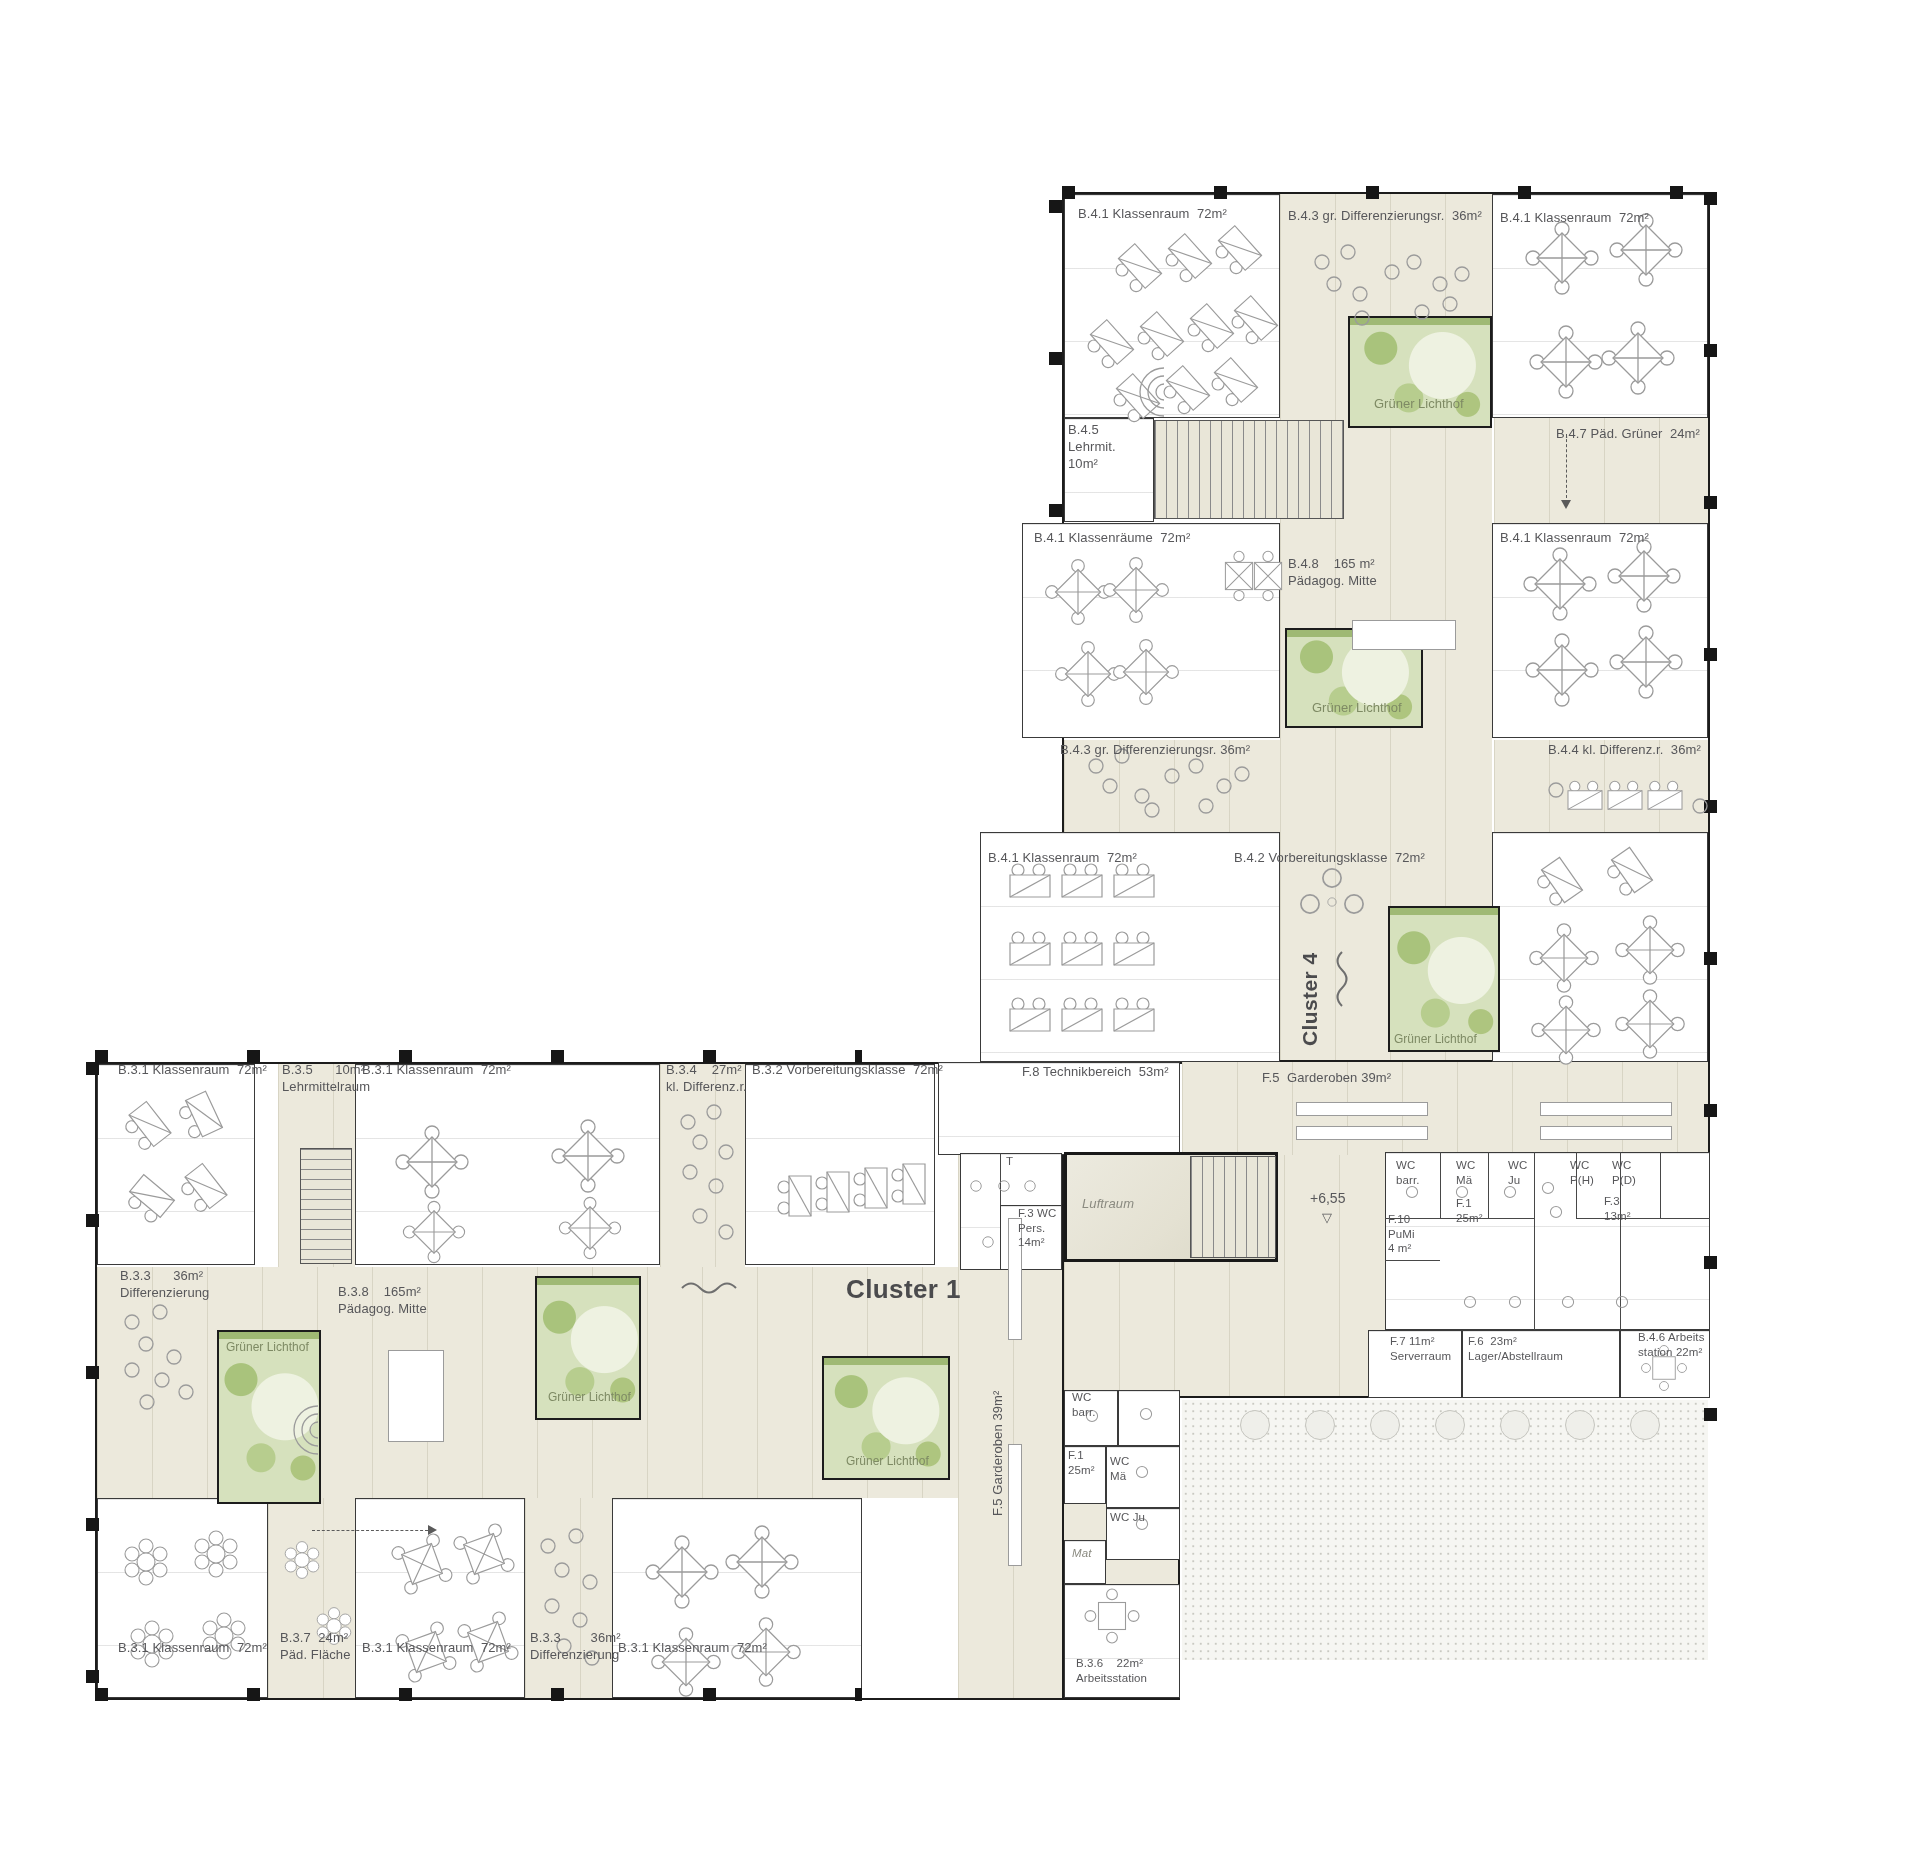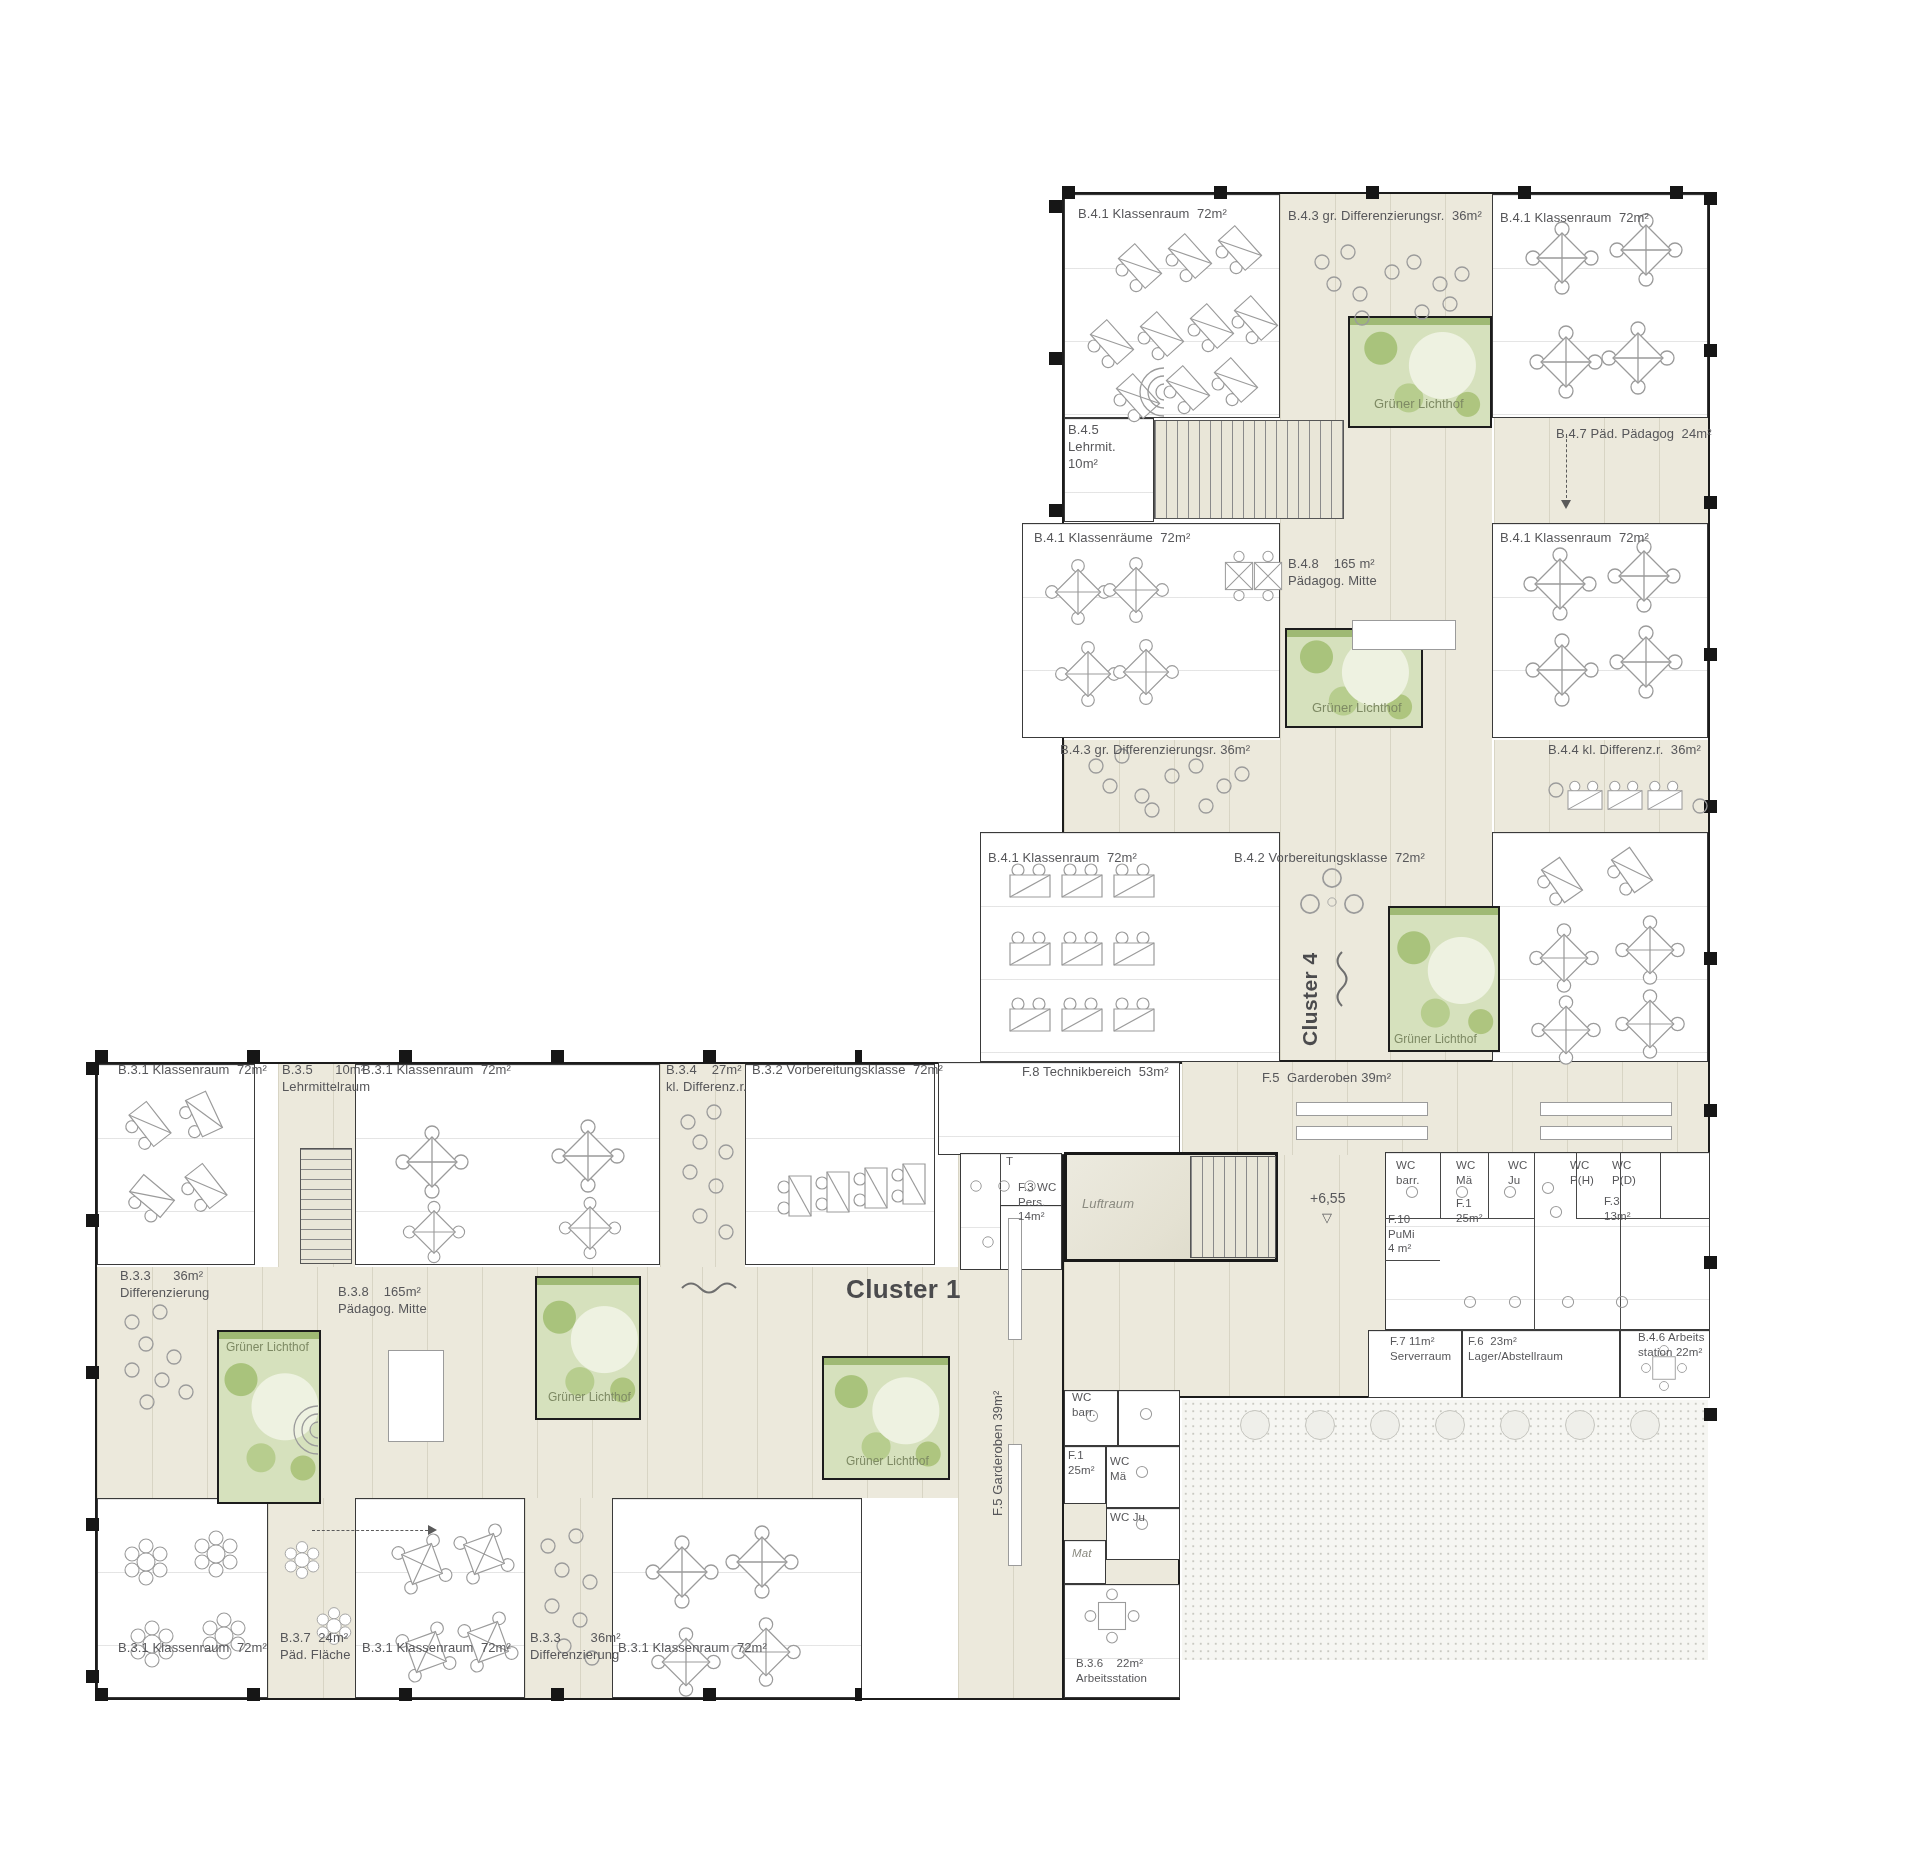--- a/index.html
+++ b/index.html
@@ -385,36 +385,36 @@
   <div class="lvl" style="left:1310px;top:1190px">+6,55</div>
   <div class="lvl-tri" style="left:1322px;top:1210px">▽</div>
 
   <div class="lbl" style="left:1078px;top:206px">B.4.1 Klassenraum  72m²</div>
   <div class="lbl" style="left:1288px;top:208px">B.4.3 gr. Differenzierungsr.  36m²</div>
   <div class="lbl" style="left:1500px;top:210px">B.4.1 Klassenraum  72m²</div>
   <div class="courtlbl" style="left:1374px;top:396px">Grüner Lichthof</div>
   <div class="lbl" style="left:1068px;top:422px">B.4.5
 Lehrmit.
 10m²</div>
-  <div class="lbl" style="left:1556px;top:426px">B.4.7 Päd. Pädagog  24m²</div>
+  <div class="lbl" style="left:1556px;top:426px">B.4.7 Päd. Grüner  24m²</div>
   <div class="lbl" style="left:1034px;top:530px">B.4.1 Klassenräume  72m²</div>
   <div class="lbl" style="left:1288px;top:556px">B.4.8    165 m²
 Pädagog. Mitte</div>
   <div class="lbl" style="left:1500px;top:530px">B.4.1 Klassenraum  72m²</div>
   <div class="courtlbl" style="left:1312px;top:700px">Grüner Lichthof</div>
   <div class="lbl" style="left:1060px;top:742px">B.4.3 gr. Differenzierungsr. 36m²</div>
   <div class="lbl" style="left:1548px;top:742px">B.4.4 kl. Differenz.r.  36m²</div>
   <div class="lbl" style="left:988px;top:850px">B.4.1 Klassenraum  72m²</div>
   <div class="lbl" style="left:1234px;top:850px">B.4.2 Vorbereitungsklasse  72m²</div>
   <div class="cluster vrot" style="left:1298px;top:1046px;font-size:21px">Cluster 4</div>
   <div class="courtlbl" style="left:1394px;top:1032px;font-size:12px">Grüner Lichthof</div>
   <div class="lbl" style="left:1022px;top:1064px">F.8 Technikbereich  53m²</div>
   <div class="lbl" style="left:1262px;top:1070px">F.5  Garderoben 39m²</div>
   <div class="lbl sm" style="left:1006px;top:1154px">T</div>
-  <div class="lbl sm" style="left:1018px;top:1180px">F.3 WC
+  <div class="lbl sm" style="left:1018px;top:1206px">F.3 WC
 Pers.
 14m²</div>
   <div class="lbl it" style="left:1082px;top:1196px">Luftraum</div>
   <div class="lbl sm" style="left:1396px;top:1158px">WC
 barr.</div>
   <div class="lbl sm" style="left:1456px;top:1158px">WC
 Mä</div>
   <div class="lbl sm" style="left:1508px;top:1158px">WC
 Ju</div>
   <div class="lbl sm" style="left:1570px;top:1158px">WC

